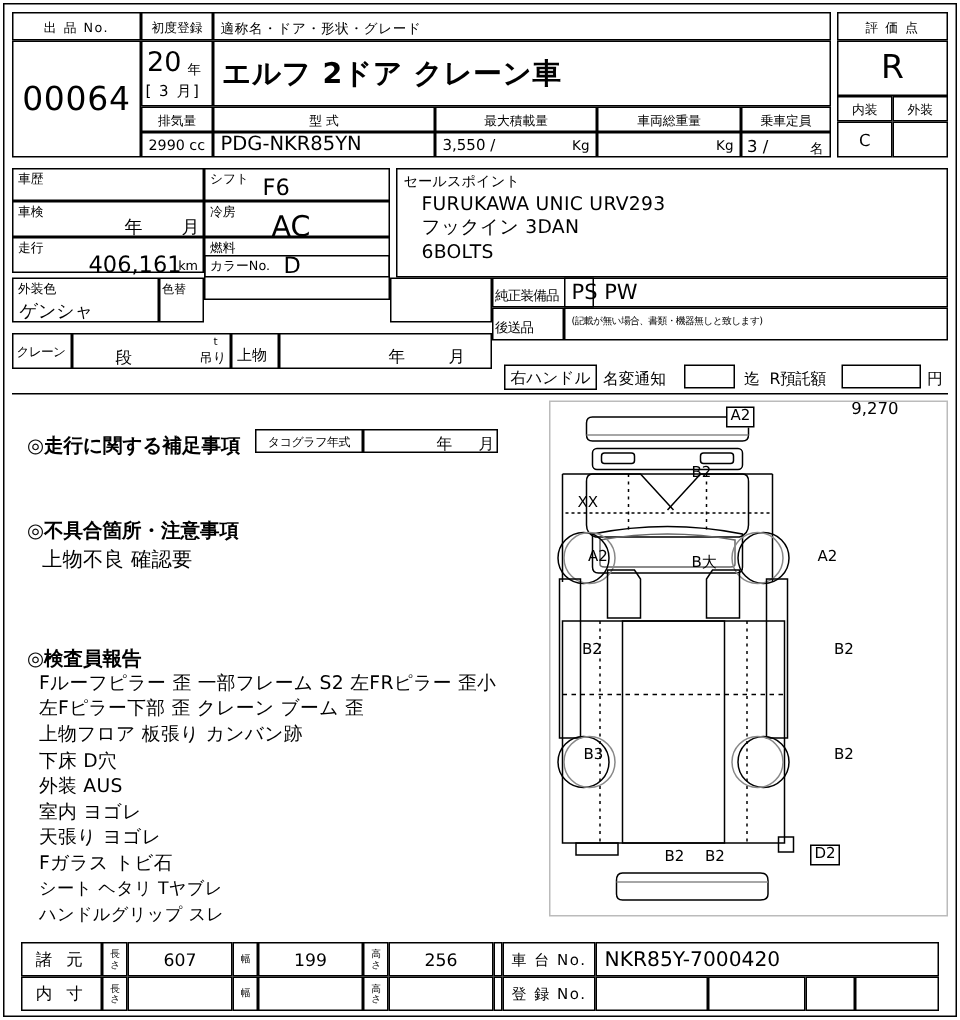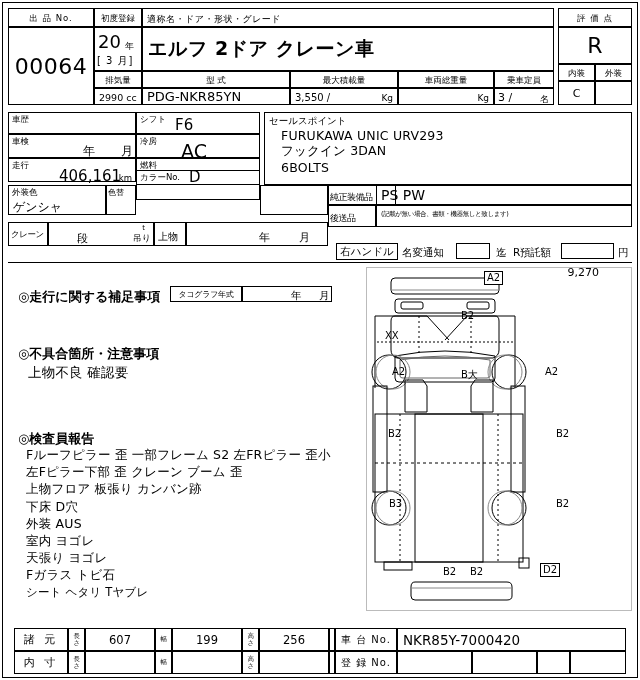--- a/index.html
+++ b/index.html
@@ -293,20 +293,21 @@
   <div class="abs" style="left:26px;top:446px;line-height:17.2px;">
     <div class="note-line">Fルーフピラー 歪  一部フレーム S2  左FRピラー 歪小</div>
     <div class="note-line">左Fピラー下部 歪  クレーン ブーム 歪</div>
     <div class="note-line">上物フロア 板張り  カンバン跡</div>
     <div class="note-line">下床 D穴</div>
     <div class="note-line">外装 AUS</div>
     <div class="note-line">室内 ヨゴレ</div>
     <div class="note-line">天張り ヨゴレ</div>
     <div class="note-line">Fガラス トビ石</div>
     <div class="note-line" style="font-size:11.5px;">シート ヘタリ Tヤブレ</div>
+    <div class="note-line" style="font-size:11.5px;">ハンドルグリップ スレ</div>
   </div>
 
   <div class="abs bx" style="left:366px;top:267px;width:266px;height:344px;border-color:#bbb;">
     <svg width="264" height="342" viewBox="0 0 264 342">
       <g fill="none" stroke="#000" stroke-width="1">
 
         <path d="M 28 10 L 128 10 Q 132 10 132 14 L 132 22 Q 132 26 128 26 L 28 26 Q 24 26 24 22 L 24 14 Q 24 10 28 10 Z"></path>
         <path d="M 24 22 L 132 22" stroke="#888"></path>
 
         <rect x="28" y="31" width="100" height="14" rx="3"></rect>

